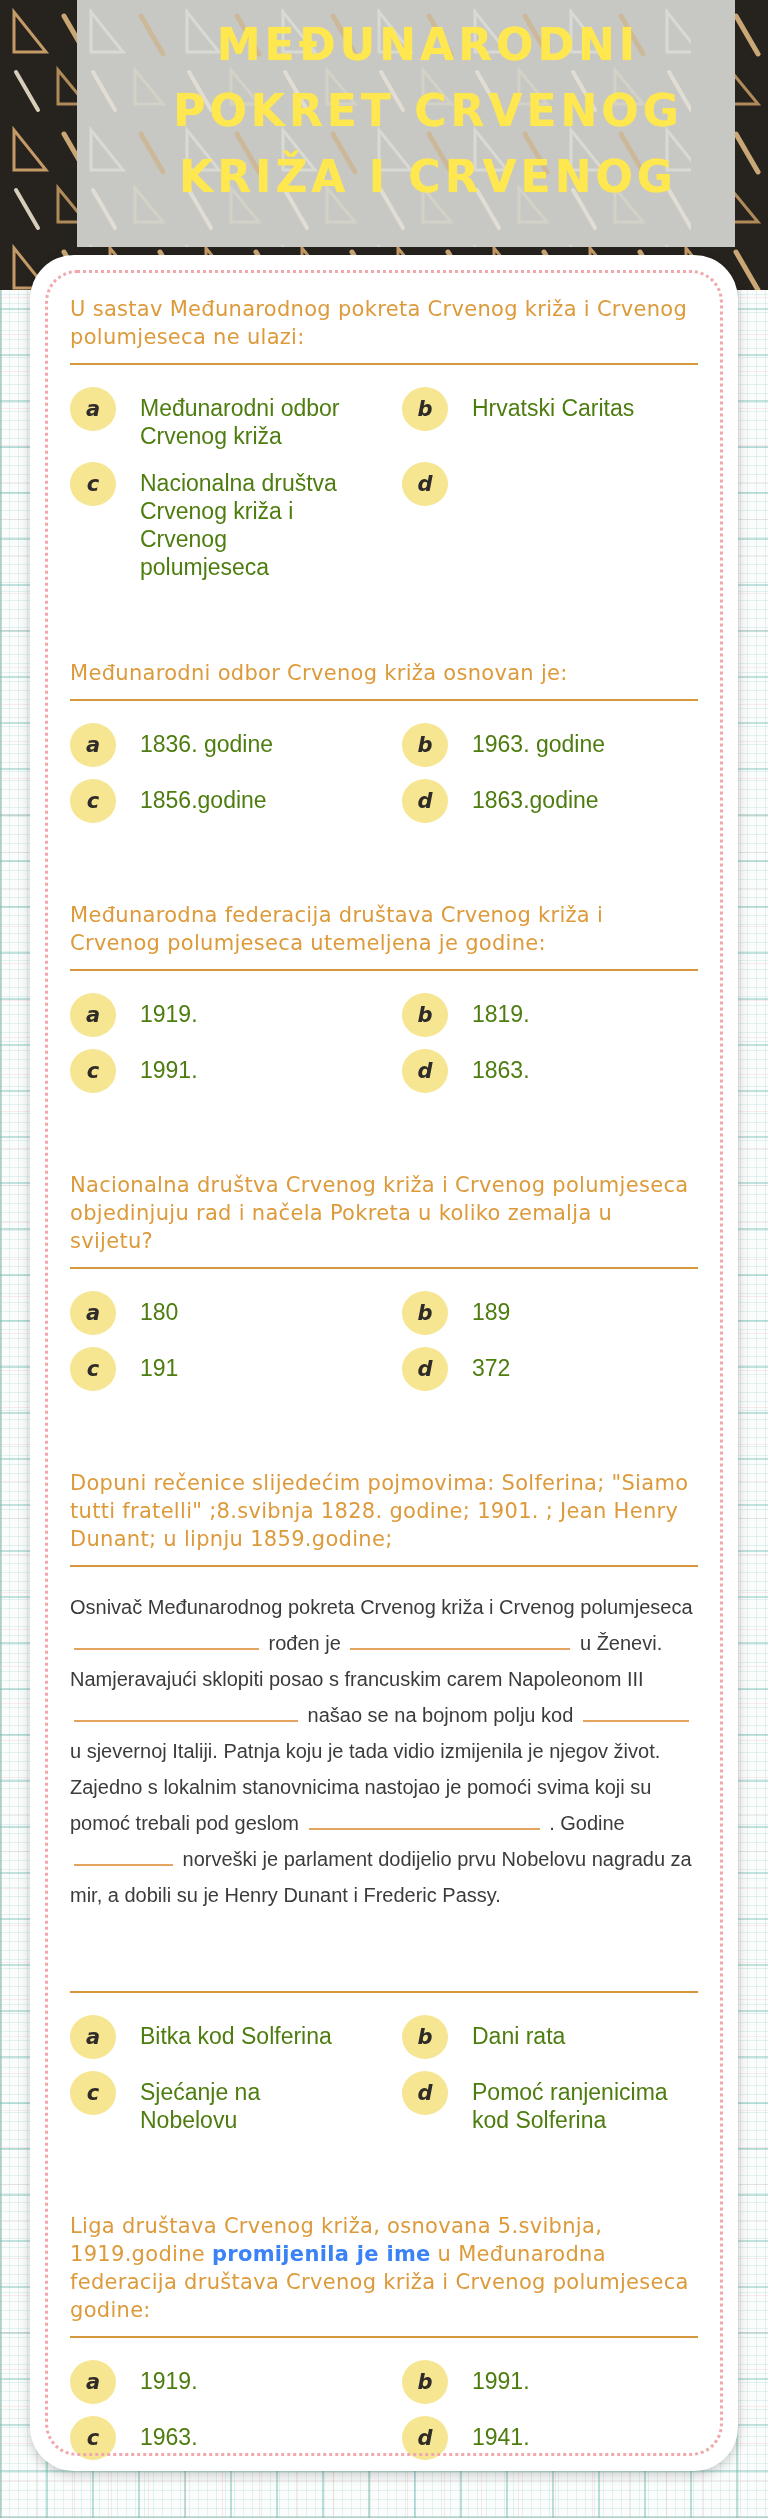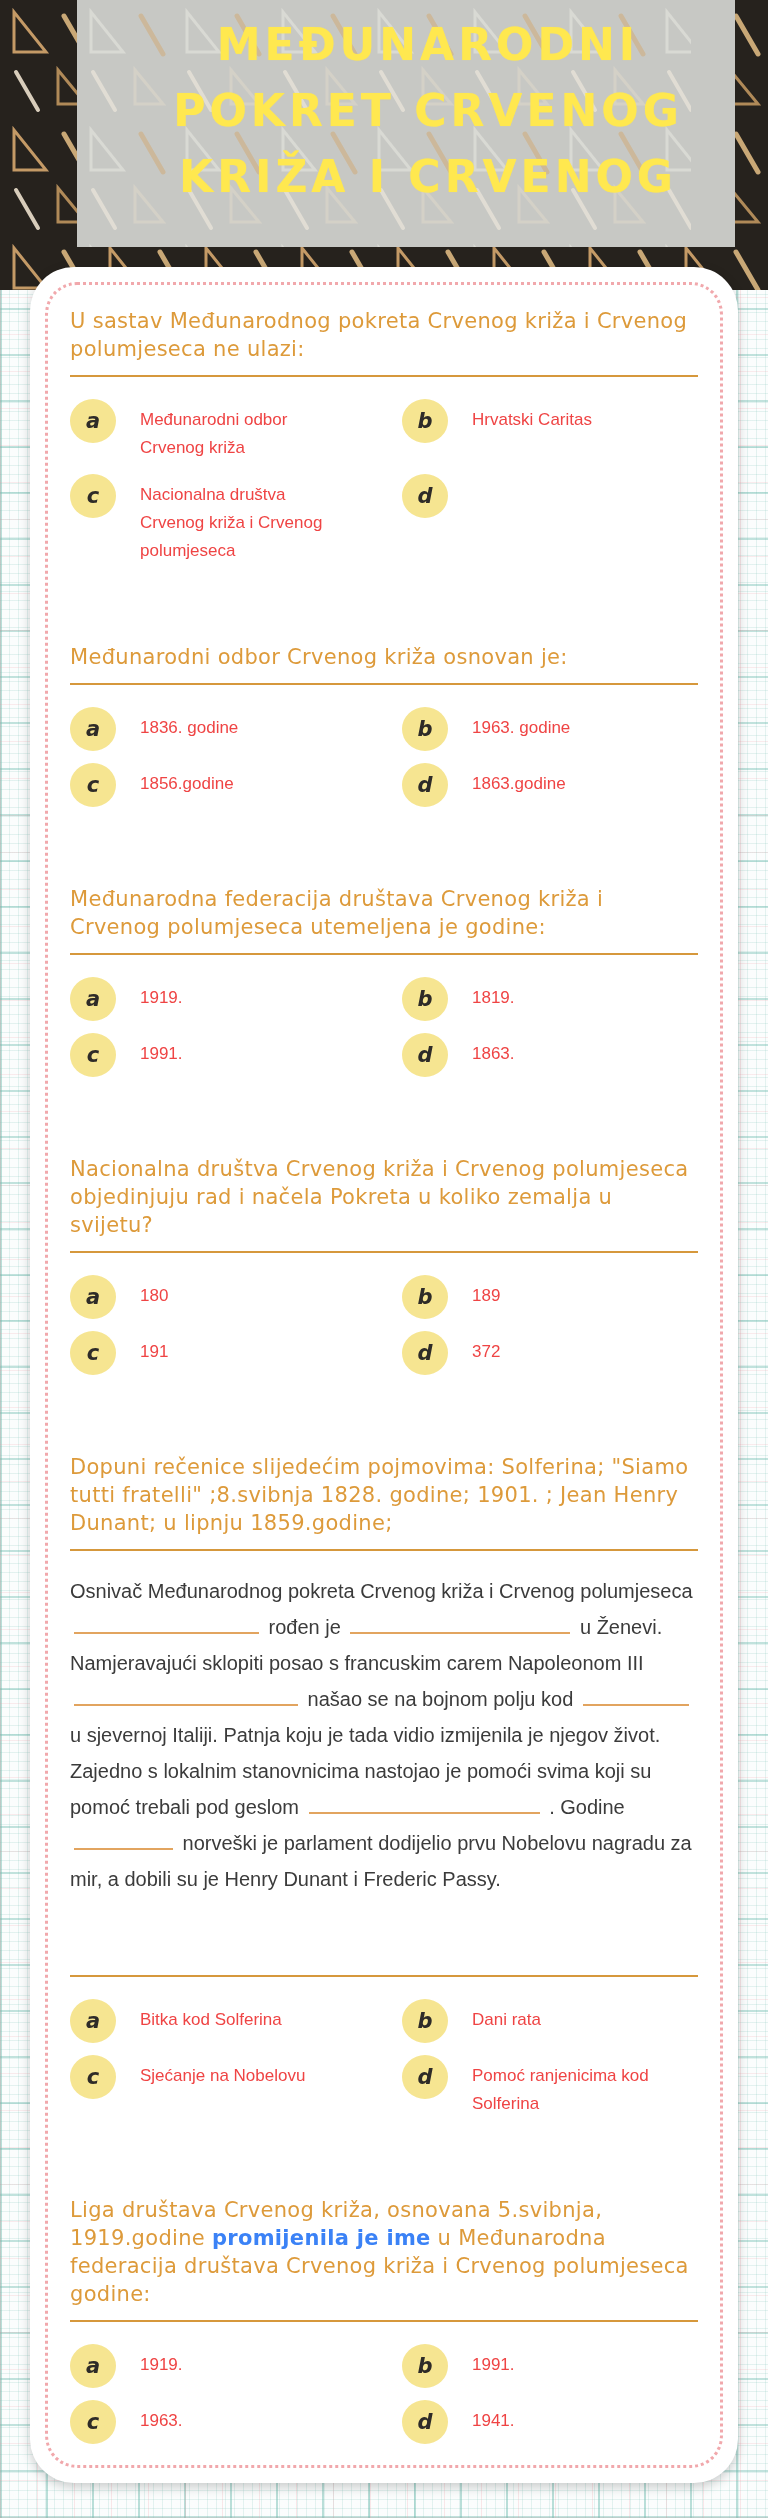--- a/index.html
+++ b/index.html
@@ -21,21 +21,20 @@
   .banner svg{position:absolute;left:0;top:0;opacity:.9;}
   .banner-title{position:relative;z-index:2;text-align:center;padding-top:12px;}
   .banner-title div{
     font-family:"DejaVu Sans",cursive;font-weight:700;font-size:44px;line-height:66px;
     letter-spacing:4px;color:#ffe84f;text-shadow:0 0 1px rgba(255,232,79,.6);
   }
   .card{
     position:absolute;left:30px;top:255px;width:708px;height:2216px;
     background:#ffffff;border-radius:44px;box-shadow:0 4px 12px rgba(0,0,0,.2);
     overflow:hidden;
-    margin-top:12px;
   }
   .dotted{
     position:absolute;left:15px;top:15px;right:15px;bottom:15px;
     border:3px dotted #f1a8ac;border-radius:32px;pointer-events:none;z-index:5;
   }
   .content{position:relative;padding:40px 40px 30px 40px;z-index:2;}
   .q{margin-bottom:78px;}
   .q-heading{
     font-family:"DejaVu Sans",cursive;font-size:21px;line-height:28px;
     color:#dd9a3a;letter-spacing:.3px;max-width:628px;
@@ -43,21 +42,21 @@
   .q-heading .b{font-weight:700;color:#3b82f6;}
   .q-underline{border-bottom:2px solid #d6983c;width:628px;margin:12px 0 22px 0;}
   .opt-grid{display:grid;grid-template-columns:322px 1fr;column-gap:10px;row-gap:12px;max-width:630px;}
   .opt{display:flex;align-items:flex-start;cursor:pointer;}
   .opt-circle{
     flex:0 0 auto;width:46px;height:44px;border-radius:50%;background:#f6e591;
     display:flex;align-items:center;justify-content:center;
     font-family:"DejaVu Sans",cursive;font-style:italic;font-weight:700;
     font-size:21px;color:#2e2b28;margin-right:24px;
   }
-  .opt-label{font-size:17px;line-height:28px;color:#ef4444;padding-top:7px;max-width:200px;}
+  .opt-label{font-size:23px;line-height:28px;color:#4d7c0f;padding-top:7px;max-width:200px;}
   .opt:nth-child(even) .opt-label{max-width:250px;}
   .fill-par{font-size:20px;line-height:36px;color:#3b3b3b;max-width:630px;margin-top:2px;}
   .blank{
     display:inline-block;border-bottom:2px solid #e2a45f;height:20px;
     vertical-align:baseline;margin:0 4px;
   }
 </style>
 </head>
 <body>
 

